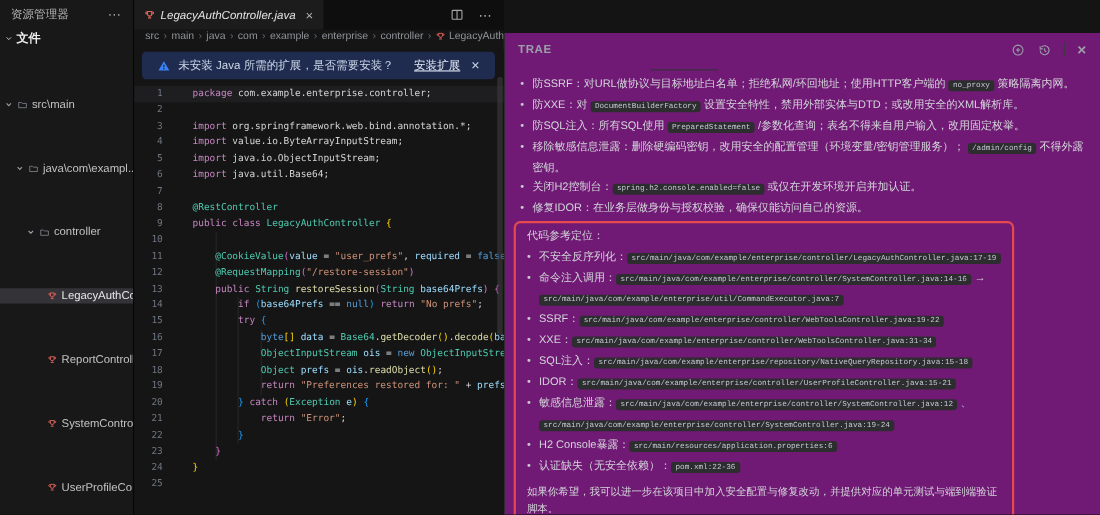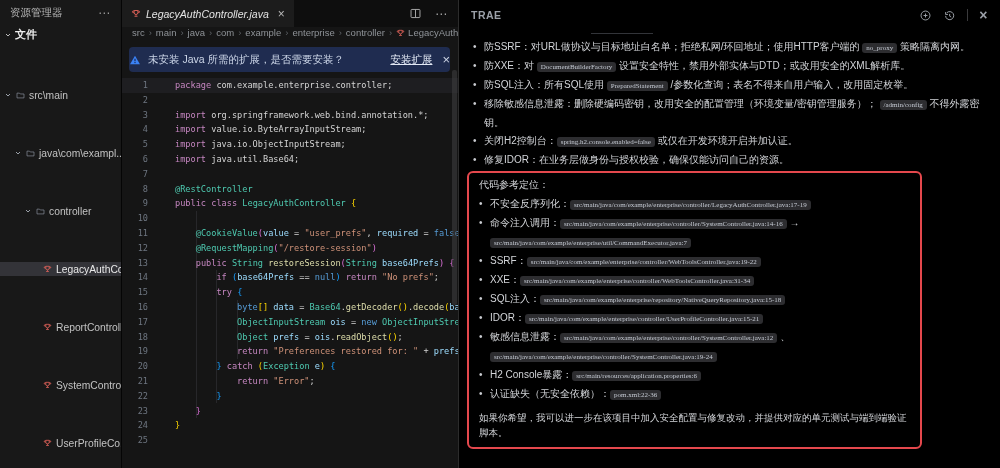--- a/index.html
+++ b/index.html
@@ -23,49 +23,49 @@
   .tabbar{height:27px;background:#0e0e0e;display:flex;align-items:stretch;}
   .tab{display:flex;align-items:center;gap:5px;padding:0 9px;background:#1c1c1c;font-size:10.5px;color:#e4e4e4;font-style:italic;}
   .tab .close{font-style:normal;color:#b9b9b9;font-size:12px;margin-left:4px;}
   .tab-actions{margin-left:auto;display:flex;align-items:center;gap:13px;padding:0 10px;color:#a8a8a8;}
   .dots-glyph{font-size:12px;letter-spacing:1px;color:#a8a8a8;}
   .crumbs{height:18px;display:flex;align-items:flex-start;font-size:9.5px;color:#8f9398;padding:0 10px;white-space:nowrap;overflow:hidden;}
   .crumb{display:flex;align-items:center;gap:3px;flex:0 0 auto;}
   .crumb-sep{color:#5f6368;margin:0 4px;flex:0 0 auto;}
   .code-area{flex:1;position:relative;background:#151515;overflow:hidden;}
   .notif{position:absolute;left:7px;right:8px;top:2px;height:25px;background:#1f2c50;border-radius:4px;
-         display:flex;align-items:center;gap:7px;padding:0 0;font-size:10.5px;color:#ccd6e8;z-index:3;}
+         display:flex;align-items:center;gap:7px;padding:0 14px;font-size:10.5px;color:#ccd6e8;z-index:3;}
   .notif-link{margin-left:auto;text-decoration:underline;color:#e3e9f5;}
   .notif-close{color:#cdd5e5;font-size:13px;margin-left:3px;}
   .lines{position:absolute;top:33px;left:0;right:0;font-family:"DejaVu Sans Mono","Liberation Mono",monospace;
          font-size:8.6px;line-height:14.8px;z-index:1;}
   .line{display:flex;height:14.8px;white-space:pre;}
   .line.cur{background:#1e1e21;}
   .ln{flex:0 0 26px;text-align:right;color:#6e7681;}
   .lc{padding-left:27px;}
   .tk-kw{color:#C586C0}.tk-ty{color:#4EC9B0}.tk-fn{color:#DCDCAA}.tk-va{color:#9CDCFE}
   .tk-st{color:#CE9178}.tk-kb{color:#569CD6}.tk-pl{color:#d4d4d4}
   .tk-b1{color:#FFD700}.tk-b2{color:#DA70D6}.tk-b3{color:#179FFF}
   .guide{position:absolute;width:1px;background:#27272a;z-index:0;}
   .vsb{position:absolute;right:1px;top:25px;width:5px;height:235px;background:#3f3f42;opacity:.55;border-radius:2px;z-index:4;}
 
   
-  .panel{flex:1;background:#000000;border-left:1px solid #2c2c2c;display:flex;flex-direction:column;overflow:hidden;}
+  .panel{flex:1;background:#701a75;border-left:1px solid #2c2c2c;display:flex;flex-direction:column;overflow:hidden;margin-top:30px;}
   .p-head{height:30px;display:flex;align-items:center;padding:0 12px;font-size:10.5px;font-weight:bold;letter-spacing:.5px;color:#9ba0a8;flex:0 0 30px;}
   .hd-icons{margin-left:auto;display:flex;align-items:center;gap:11px;color:#9ba0a8;}
   .hd-div{width:1px;height:12px;background:#3a3a3c;}
   .hd-close{font-size:14px;color:#9ba0a8;line-height:1;}
   .chat{flex:1;padding:2px 14px 0;overflow:hidden;font-size:10px;color:#d3d5d9;}
   .mini-hr{width:62px;height:1px;background:#323439;margin:1px 0 4px 118px;}
   .blist{list-style:none;margin:2px 0 0;padding:0;}
   .blist li{display:flex;line-height:18px;}
   .rlist li{line-height:17px;}
   .bullet{flex:0 0 11px;color:#c9cbd0;}
   .btext{flex:1;}
-  .chip{font-family:Liberation Serif, serif;font-size:7px;background:#2d2d30;
+  .chip{font-family:Liberation Mono, monospace;font-size:7px;background:#2d2d30;
         padding:1px 4px;border-radius:3px;color:#c5cad3;white-space:nowrap;}
   .refbox{margin:2px 64px 0 -6px;border:2px solid #e5484d;border-radius:6px;padding:4px 10px 7px;}
   .refbox-title{line-height:16px;margin-bottom:1px;}
   .closing{margin-top:6px;font-size:9.5px;line-height:15px;color:#d3d5d9;}
 </style>
 </head>
 <body>
 
 <div class="app">
 

